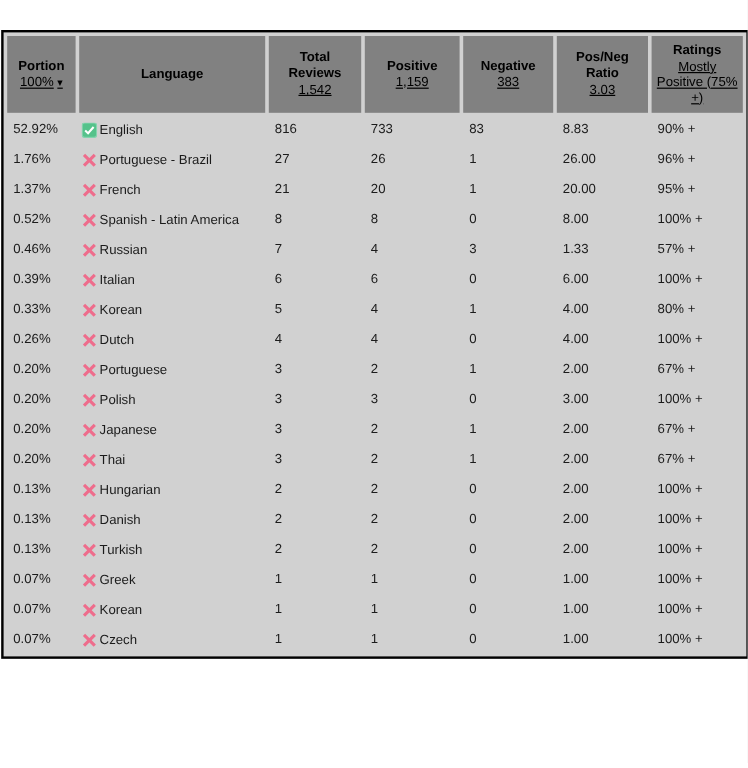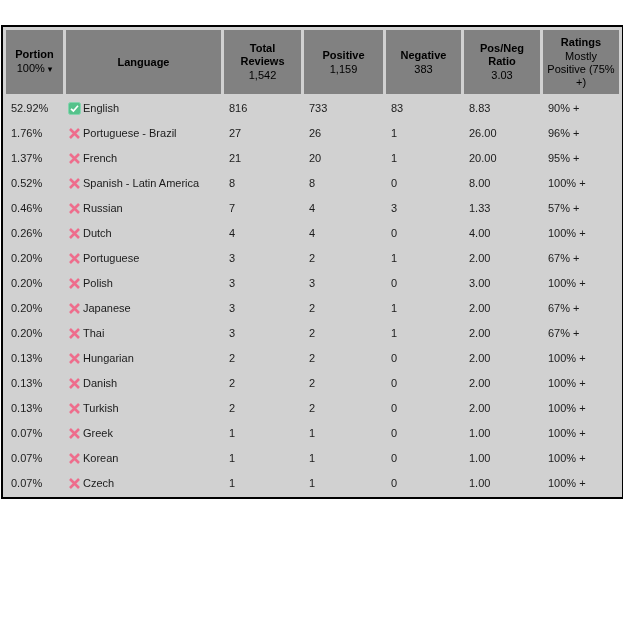--- a/index.html
+++ b/index.html
@@ -24,21 +24,21 @@
     color: #000000;
     font-size: 11px;
     font-weight: bold;
     text-align: center;
     vertical-align: middle;
     height: 60px;
     padding: 2px 3px;
     line-height: 13px;
     overflow: hidden;
   }
-  .th-sub { font-weight: normal; display: block; margin-top: 1px; }
+  .th-sub { font-weight: normal; display: block; margin-top: 1px; text-decoration: underline; }
   td {
     font-size: 11px;
     color: #1b1b1b;
     height: 22px;
     vertical-align: middle;
     padding: 0 0 0 5px;
     white-space: nowrap;
     overflow: hidden;
   }
   td.c-lang { padding-left: 2px; }
@@ -145,20 +145,42 @@
         <td class="c-lang"><span class="icon"><svg width="13" height="13" viewBox="0 0 13 13">
               <path d="M2 2 L11 11 M11 2 L2 11" fill="none" stroke="#ee6d8c" stroke-width="2.6"></path>
             </svg></span><span>Russian</span></td>
         <td class="c-num">7</td>
         <td class="c-num">4</td>
         <td class="c-num">3</td>
         <td class="c-num">1.33</td>
         <td class="c-num">57% +</td>
       </tr>
       <tr>
+        <td class="c-portion">0.39%</td>
+        <td class="c-lang"><span class="icon"><svg width="13" height="13" viewBox="0 0 13 13">
+              <path d="M2 2 L11 11 M11 2 L2 11" fill="none" stroke="#ee6d8c" stroke-width="2.6"></path>
+            </svg></span><span>Italian</span></td>
+        <td class="c-num">6</td>
+        <td class="c-num">6</td>
+        <td class="c-num">0</td>
+        <td class="c-num">6.00</td>
+        <td class="c-num">100% +</td>
+      </tr>
+      <tr>
+        <td class="c-portion">0.33%</td>
+        <td class="c-lang"><span class="icon"><svg width="13" height="13" viewBox="0 0 13 13">
+              <path d="M2 2 L11 11 M11 2 L2 11" fill="none" stroke="#ee6d8c" stroke-width="2.6"></path>
+            </svg></span><span>Korean</span></td>
+        <td class="c-num">5</td>
+        <td class="c-num">4</td>
+        <td class="c-num">1</td>
+        <td class="c-num">4.00</td>
+        <td class="c-num">80% +</td>
+      </tr>
+      <tr>
         <td class="c-portion">0.26%</td>
         <td class="c-lang"><span class="icon"><svg width="13" height="13" viewBox="0 0 13 13">
               <path d="M2 2 L11 11 M11 2 L2 11" fill="none" stroke="#ee6d8c" stroke-width="2.6"></path>
             </svg></span><span>Dutch</span></td>
         <td class="c-num">4</td>
         <td class="c-num">4</td>
         <td class="c-num">0</td>
         <td class="c-num">4.00</td>
         <td class="c-num">100% +</td>
       </tr>

